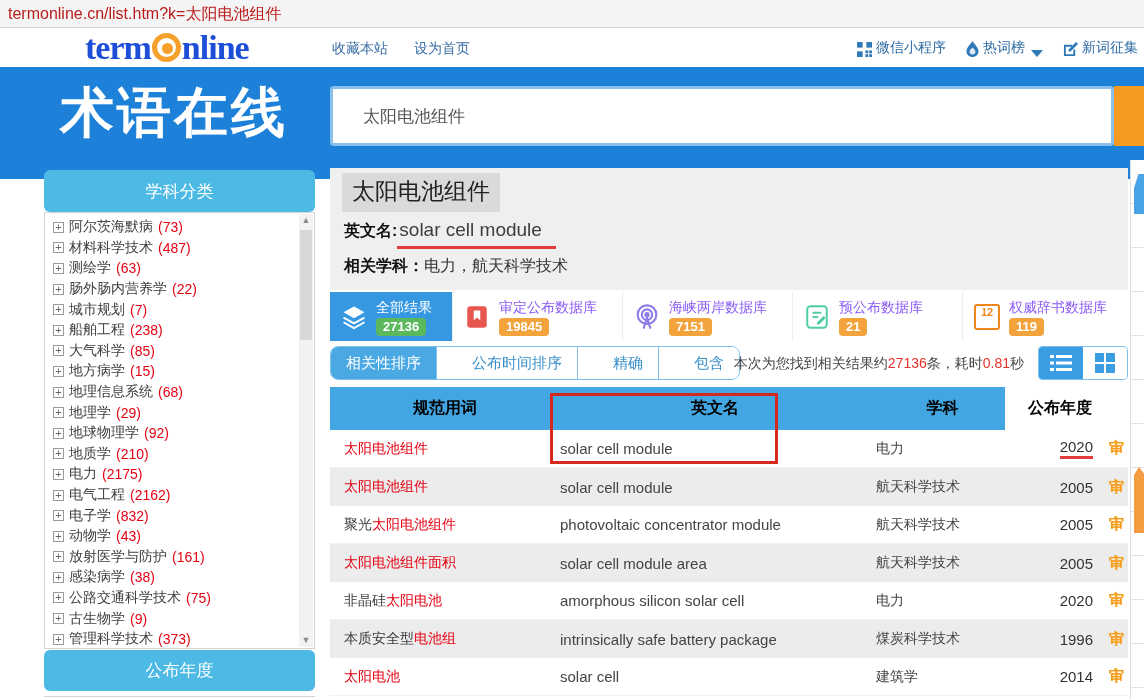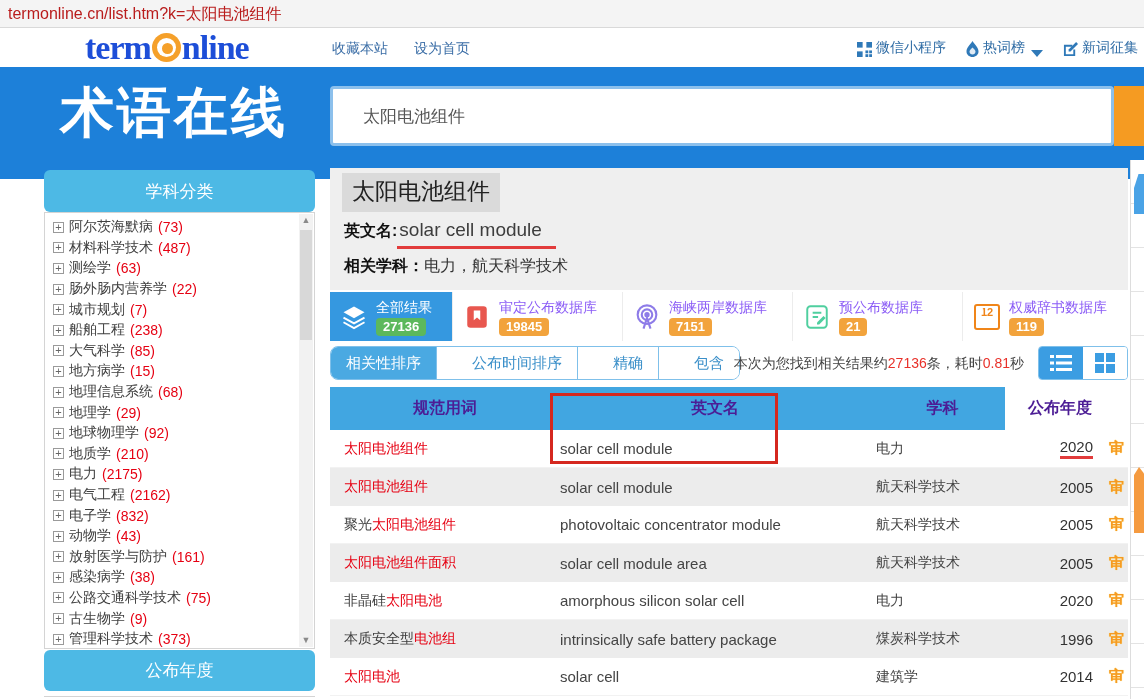--- a/index.html
+++ b/index.html
@@ -112,21 +112,21 @@
   .red-num { color:#e8312a; }
   #view-toggle { position:absolute; right:0; top:0; display:flex; height:34px;
     border:1px solid #7fc0ea; border-radius:4px; overflow:hidden; }
   .vt-btn { width:44px; display:flex; align-items:center; justify-content:center;
     cursor:pointer; background:#fff; }
   .vt-btn.active { background:#3b9de2; }
 
   
   #thead { left:330px; top:387px; width:675px; height:43px; background:#41a6e1;
     display:grid; grid-template-columns:230px 310px 145px 90px 23px;
-    align-items:center; color:#4c1d95; font-size:16px; font-weight:bold; }
+    align-items:center; color:#000000; font-size:16px; font-weight:bold; }
   #thead div { text-align:center; }
   #tbody { left:330px; top:430px; width:798px; }
   .trow { display:grid; grid-template-columns:230px 310px 145px 90px 23px;
     height:38px; align-items:center; background:#fff;
     border-bottom:1px solid #f2f2f2; }
   .trow.alt { background:#ececec; border-bottom:none; }
   .cell { overflow:hidden; white-space:nowrap; }
   .c1 { padding-left:14px; font-size:14px; }
   .c2 { font-size:15px; color:#444; }
   .c3 { font-size:14px; color:#444; padding-left:6px; }

